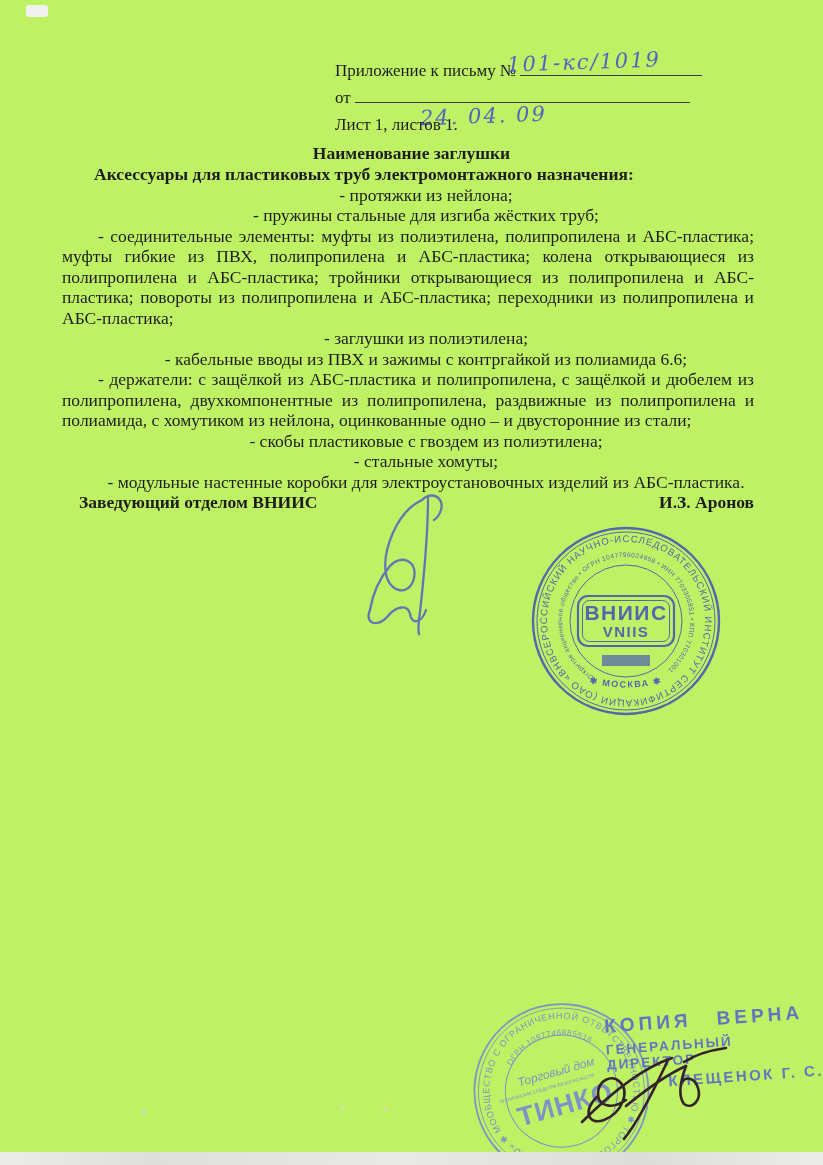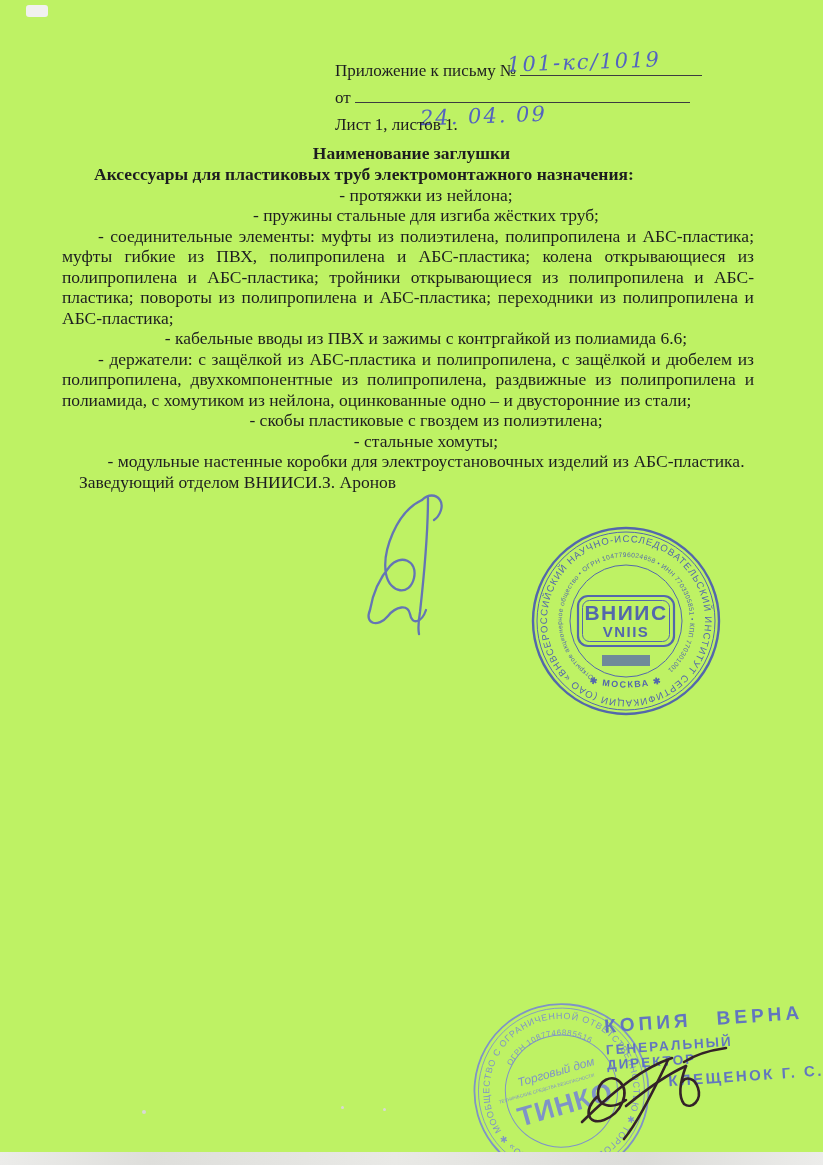--- a/index.html
+++ b/index.html
@@ -11,21 +11,21 @@
   .fill{display:inline-block;border-bottom:1.4px solid #3c3c40;vertical-align:baseline;}
   .ink{position:absolute;color:#5363c0;font-style:italic;font-size:21px;letter-spacing:2px;
        font-family:"DejaVu Serif", serif;transform:rotate(-2deg);white-space:nowrap;}
   
   .title{position:absolute;left:0;top:143px;width:823px;text-align:center;font-weight:bold;font-size:17.5px;}
   .body{position:absolute;left:62px;top:164px;width:692px;font-size:17.5px;line-height:20.5px;}
   .body p{margin:0;}
   .subtitle{font-weight:bold;text-indent:32px;}
   .li{text-indent:36px;white-space:nowrap;text-align:center;}
   .para{text-align:justify;text-indent:36px;}
-  .signoff{display:flex;justify-content:flex-start;padding-left:17px;}
+  .signoff{display:flex;justify-content:space-between;padding-left:17px;font-weight:bold;}
   
   .stamp-vniis{position:absolute;left:519px;top:524px;opacity:.88;}
   .stamp-vniis text{fill:#4554b6;font-family:"Liberation Sans", sans-serif;}
   
   .stamp-tinko{position:absolute;left:462px;top:995px;transform:rotate(-16deg);opacity:.92;}
   .stamp-tinko text{fill:#7a8bd0;font-family:"Liberation Sans", sans-serif;}
   
   .copy-stamp{position:absolute;left:606px;top:1008px;width:218px;transform:rotate(-4deg);
       color:#5b6cc7;font-family:"Liberation Sans", sans-serif;font-weight:bold;opacity:.92;}
   .copy-l1{font-size:19px;letter-spacing:4px;word-spacing:16px;}
@@ -59,20 +59,21 @@
     <div class="hdr-row">Лист 1, листов 1.</div>
   </div>
 
   <div class="title">Наименование заглушки</div>
 
   <div class="body">
     <p class="subtitle">Аксессуары для пластиковых труб электромонтажного назначения:</p>
     <p class="li">- протяжки из нейлона;</p>
     <p class="li">- пружины стальные для изгиба жёстких труб;</p>
     <p class="para">- соединительные элементы: муфты из полиэтилена, полипропилена и АБС-пластика; муфты гибкие из ПВХ, полипропилена и АБС-пластика; колена открывающиеся из полипропилена и АБС-пластика; тройники открывающиеся из полипропилена и АБС-пластика; повороты из полипропилена и АБС-пластика; переходники из полипропилена и АБС-пластика;</p>
+    <p class="li">- заглушки из полиэтилена;</p>
     <p class="li">- кабельные вводы из ПВХ и зажимы с контргайкой из полиамида 6.6;</p>
     <p class="para">- держатели: с защёлкой из АБС-пластика и полипропилена, с защёлкой и дюбелем из полипропилена, двухкомпонентные из полипропилена, раздвижные из полипропилена и полиамида, с хомутиком из нейлона, оцинкованные одно – и двусторонние из стали;</p>
     <p class="li">- скобы пластиковые с гвоздем из полиэтилена;</p>
     <p class="li">- стальные хомуты;</p>
     <p class="li">- модульные настенные коробки для электроустановочных изделий из АБС-пластика.</p>
     <div class="signoff">
       <span>Заведующий отделом ВНИИС</span>
       <span>И.З. Аронов</span>
     </div>
   </div>

